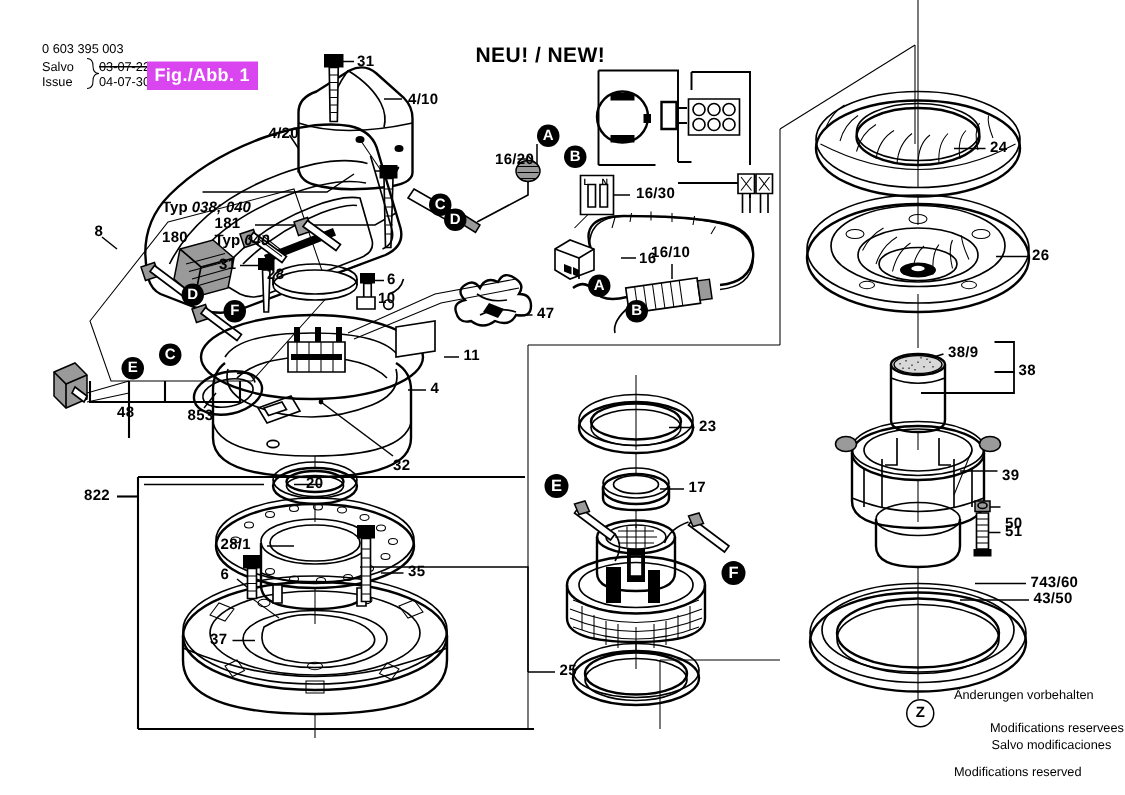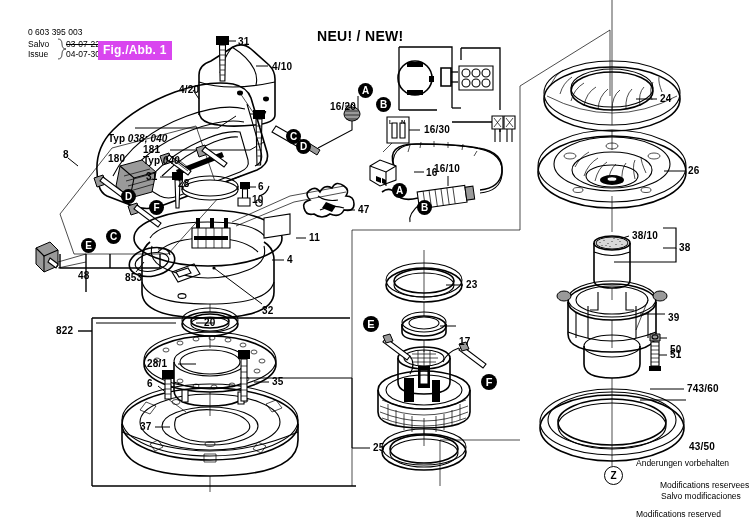--- a/index.html
+++ b/index.html
@@ -703,34 +703,34 @@
   <div class="lbl" style="left:258px;top:181px;">6</div>
   <div class="lbl" style="left:252px;top:194px;">10</div>
   <div class="lbl" style="left:358px;top:204px;">47</div>
   <div class="lbl" style="left:309px;top:232px;">11</div>
   <div class="lbl" style="left:287px;top:254px;">4</div>
   <div class="lbl" style="left:78px;top:270px;">48</div>
   <div class="lbl" style="left:125px;top:272px;">853</div>
   <div class="lbl" style="left:262px;top:305px;">32</div>
   <div class="lbl" style="left:466px;top:279px;">23</div>
   <div class="lbl" style="left:180px;top:317px;margin-left:24px;">20</div>
-  <div class="lbl" style="left:459px;top:336px;text-align:right;">17</div>
+  <div class="lbl" style="left:459px;top:320px;text-align:right;">17</div>
   <div class="lbl" style="left:56px;top:325px;">822</div>
   <div class="lbl" style="left:147px;top:358px;">28/1</div>
   <div class="lbl" style="left:147px;top:378px;">6</div>
   <div class="lbl" style="left:272px;top:376px;">35</div>
   <div class="lbl" style="left:140px;top:421px;">37</div>
   <div class="lbl" style="left:373px;top:442px;text-align:right;">25</div>
-  <div class="lbl" style="left:632px;top:230px;">38/10</div>
+  <div class="lbl" style="left:632px;top:230px;">38/9</div>
   <div class="lbl" style="left:679px;top:242px;">38</div>
   <div class="lbl" style="left:668px;top:312px;">39</div>
   <div class="lbl" style="left:670px;top:344px;">50</div>
   <div class="lbl" style="left:670px;top:349px;">51</div>
   <div class="lbl" style="left:687px;top:383px;">743/60</div>
-  <div class="lbl" style="left:689px;top:394px;margin-top:47px;">43/50</div>
+  <div class="lbl" style="left:689px;top:394px;">43/50</div>
 
   <div class="typ" style="left:108px;top:133px;">
     <b>Typ</b>
     <i>038; 040</i>
   </div>
   <div class="typ" style="left:143px;top:155px;">
     <b>Typ</b>
     <i>040</i>
   </div>
 

